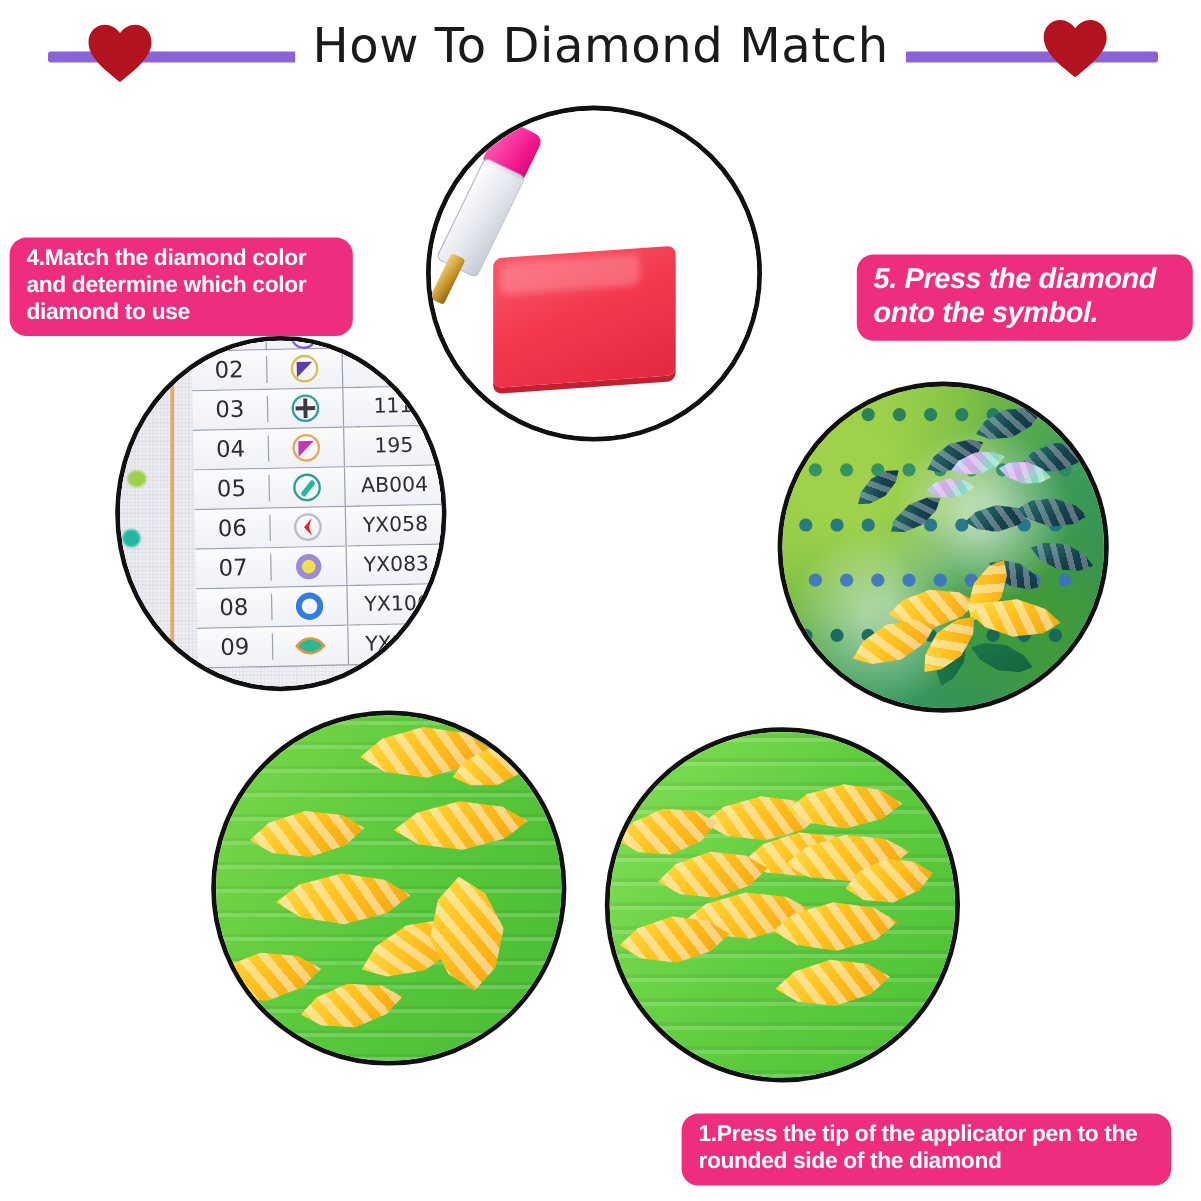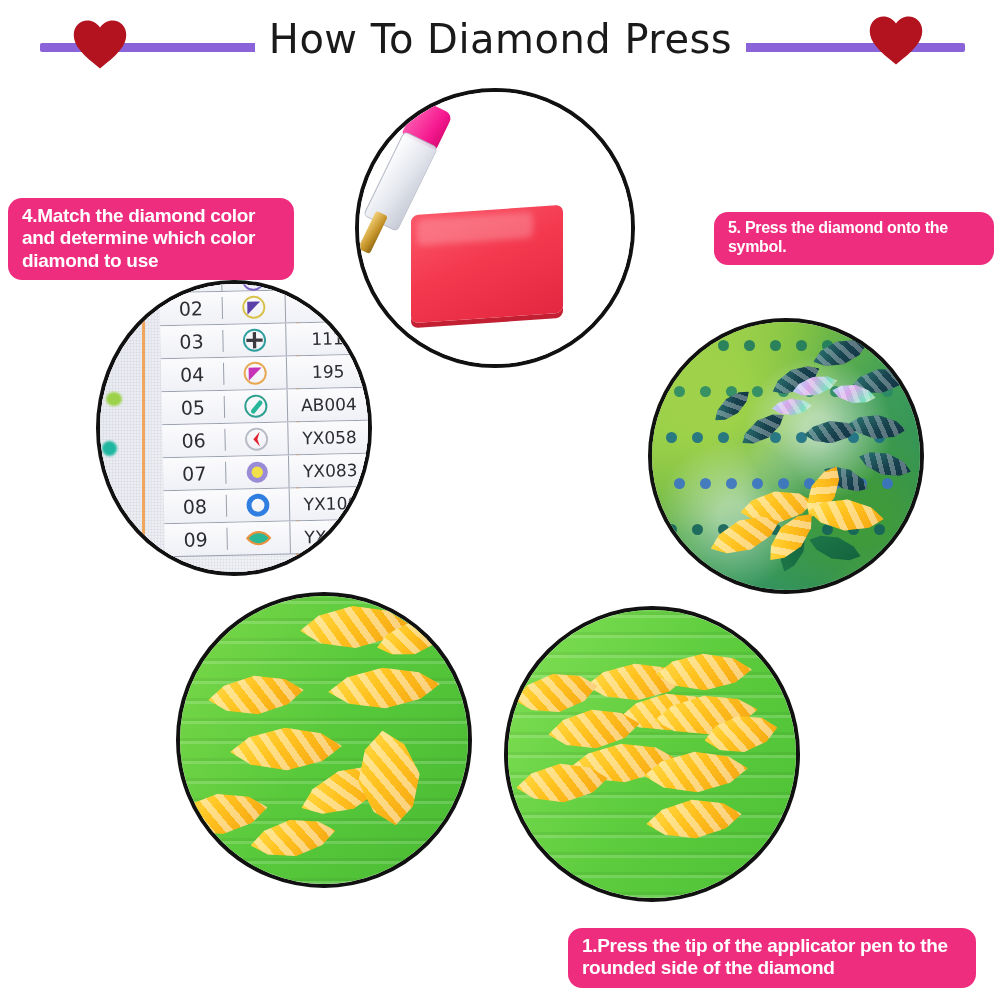--- a/index.html
+++ b/index.html
@@ -36,21 +36,21 @@
     border-radius:14px;
     font-weight:700;
     line-height:1.18;
     letter-spacing:-.3px;
     padding:7px 14px 8px 14px;
     box-sizing:border-box;
     z-index:8;
   }
   .label.lbl1{left:160px;top:94px;width:254px;font-size:19px;border-radius:16px;}
   .label.lbl2{left:8px;top:198px;width:286px;font-size:19px;}
-  .label.lbl5{left:714px;top:212px;width:280px;font-size:16px;}
+  .label.lbl5{left:714px;top:212px;width:280px;font-size:24px;font-style:italic;}
   .label.lbl3{left:8px;top:908px;width:404px;font-size:19px;}
   .label.lbl4{left:568px;top:928px;width:408px;font-size:19px;}
 
   
   .circle{
     position:absolute;border-radius:50%;
     border:4px solid #111;
     overflow:hidden;
     background:#fff;
   }
@@ -201,21 +201,21 @@
         <path d="M16 29C7 22 2 17 2 11.2 2 6.6 5.4 3.5 9.3 3.5c2.6 0 4.9 1.3 6.7 3.7 1.8-2.4 4.1-3.7 6.7-3.7C26.6 3.5 30 6.6 30 11.2 30 17 25 22 16 29z" fill="#b3121f"></path>
       </svg>
   </div>
   <div class="heart r">
     <svg viewBox="0 0 32 32">
         <path d="M16 29C7 22 2 17 2 11.2 2 6.6 5.4 3.5 9.3 3.5c2.6 0 4.9 1.3 6.7 3.7 1.8-2.4 4.1-3.7 6.7-3.7C26.6 3.5 30 6.6 30 11.2 30 17 25 22 16 29z" fill="#b3121f"></path>
       </svg>
   </div>
 
   <div class="title">
-    <span>How To Diamond Press</span>
+    <span>How To Diamond Match</span>
   </div>
 
   <div class="label lbl2">4.Match the diamond color and determine which color diamond to use</div>
   <div class="label lbl5">5.  Press the diamond onto the symbol.</div>
   <div class="label lbl4">1.Press the tip of the applicator pen to the rounded side of the diamond</div>
 
   <div class="circle" id="c1">
     <div class="inner">
       <div class="gelpad"></div>
       <div class="pen">

